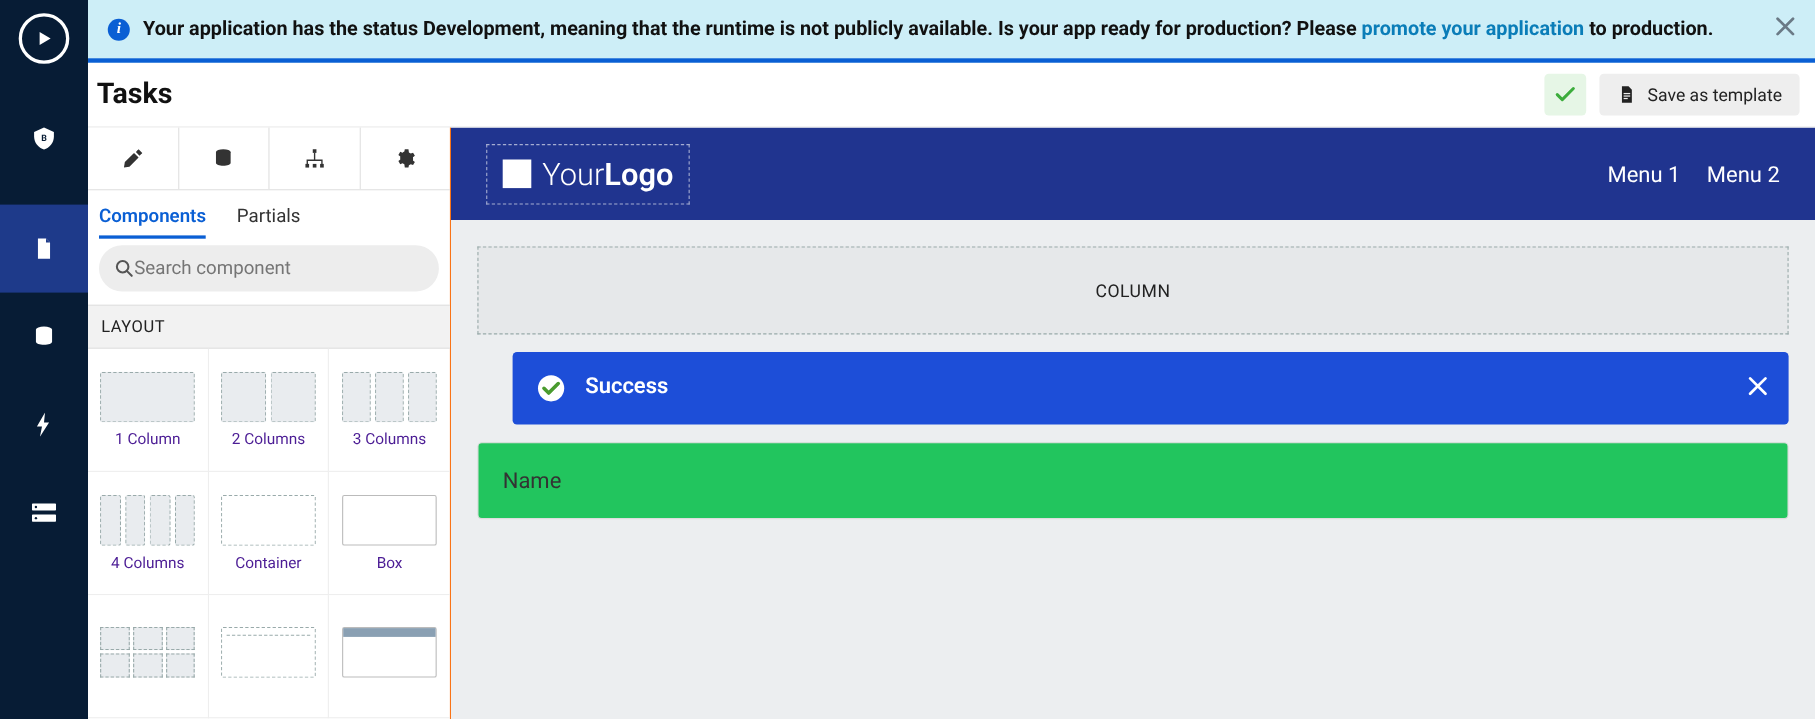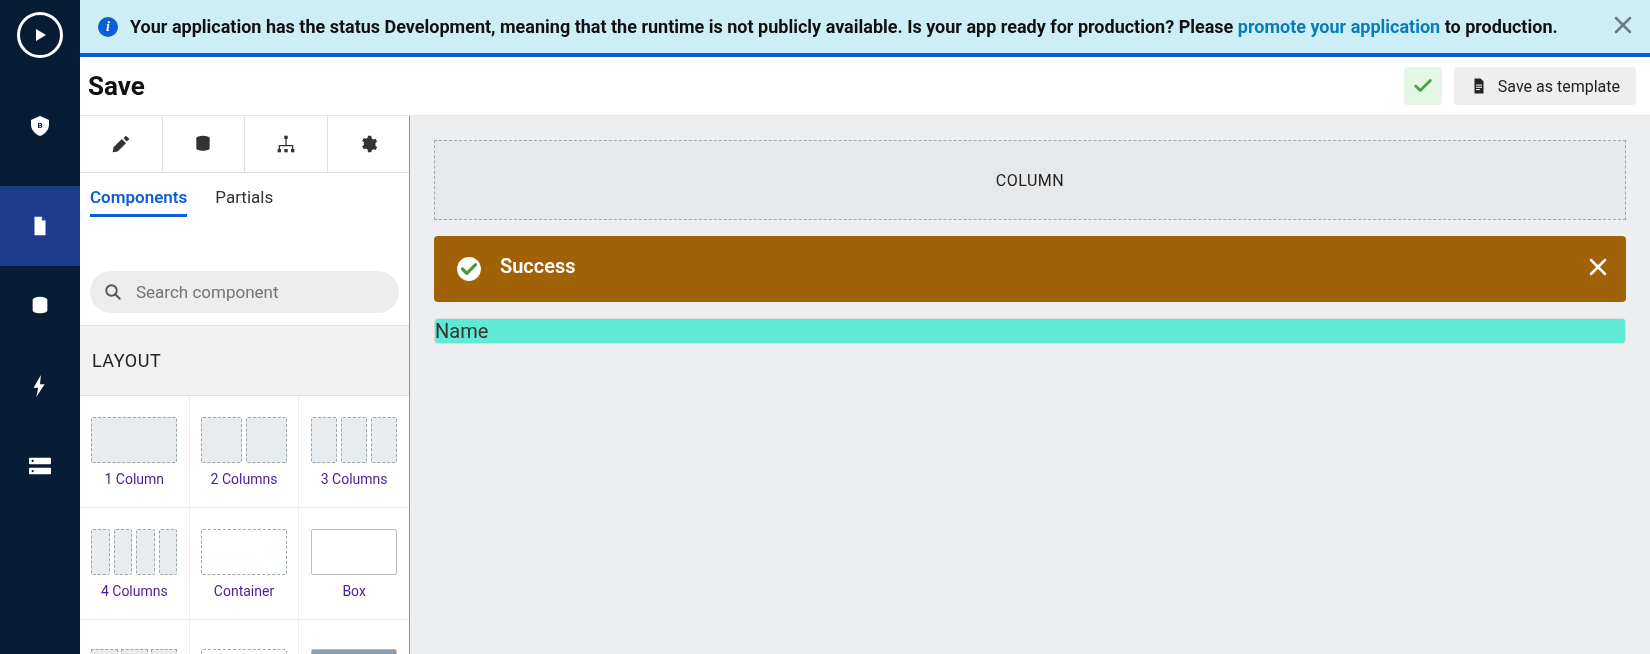--- a/index.html
+++ b/index.html
@@ -30,23 +30,23 @@
   .tool-tabs { display:flex; border-bottom:1px solid #e0e0e0; }
   .tool-tab { flex:1; height:56px; display:flex; align-items:center; justify-content:center; border-right:1px solid #e0e0e0; cursor:pointer; }
   .tool-tab:last-child { border-right:none; }
   .tool-tab.active { border-bottom:none; }
   .tool-tab svg { fill:#333; width:20px; height:20px; }
   .sub-tabs { display:flex; gap:28px; padding: 14px 10px 10px; font-size:17px; }
   .sub-tab { color:#333; cursor:pointer; }
   .sub-tab.active { color:#0a5fd4; font-weight:600; position:relative; }
   .sub-tab.active::after { content:""; position:absolute; left:0; right:0; bottom:-10px; height:3px; background:#0a5fd4; }
   .search-wrap { padding: 6px 10px 12px; }
-  .search { background:#ededed; border-radius:24px; height:42px; display:flex; align-items:center; padding:0 14px; gap:14px;margin-top:48px; }
+  .search { background:#ededed; border-radius:24px; height:42px; display:flex; align-items:center; padding:0 14px; gap:0; }
   .search input { border:none; outline:none; background:transparent; font-size:17px; flex:1; color:#333; }
-  .section-hd { background:#f2f2f2; border-top:1px solid #e0e0e0; border-bottom:1px solid #e0e0e0; padding:24px 12px; font-size:18px; letter-spacing:0.5px; color:#222; }
+  .section-hd { background:#f2f2f2; border-top:1px solid #e0e0e0; border-bottom:1px solid #e0e0e0; padding:10px 12px; font-size:15px; letter-spacing:0.5px; color:#222; }
   .grid { display:grid; grid-template-columns: repeat(3, 1fr); }
   .cell { border-right:1px solid #eee; border-bottom:1px solid #eee; height:112px; display:flex; flex-direction:column; align-items:center; justify-content:center; gap:8px; cursor:grab; font-size:14px; color:#4c1d95;}
   .cell:nth-child(3n){ border-right:none;}
   .prev { width:86px; height:46px; display:flex; gap:4px; }
   .prev .col { flex:1; border:1.5px dashed #9aa; background:#e9ecef; border-radius:2px; }
   .prev.one .col{flex:1;}
   .prev.container .col{border-style:dashed; background:#fff;}
   .prev.box .col{border-style:solid; border-color:#bbb; background:#fff;}
   .prev.cols .col{}
   .prev.grid6 { display:grid; grid-template-columns:repeat(3,1fr); grid-template-rows:repeat(2,1fr); gap:3px;}
@@ -59,29 +59,29 @@
   .canvas { flex:1; overflow:auto; background:#eceef0; }
   .canvas-inner { min-height:100%; }
   .app-header { background:#20348f; color:#fff; display:flex; align-items:center; justify-content:space-between; padding: 0 32px; height:84px; }
   .logo-box { border:1px dashed rgba(255,255,255,0.6); padding:10px 14px; display:flex; align-items:center; gap:10px; font-size:28px; font-weight:300; }
   .logo-sq { width:26px; height:26px; background:#fff; }
   .logo-box b { font-weight:600; }
   .menus { display:flex; gap:24px; font-size:20px; }
   .body-area { padding: 24px; display:flex; flex-direction:column; gap:16px; }
   .column-drop { border:1.5px dashed #9aa; background:#e6e8ea; color:#222; height:80px; display:flex; align-items:center; justify-content:center; font-size:16px; letter-spacing:0.5px; }
   .alert { border-radius:4px; padding:18px 22px; display:flex; align-items:flex-start; gap:18px; color:#fff; position:relative; }
-  .alert.success { background:#a16207; }
+  .alert.success { background:#1d4ed8;margin-left:32px; }
   .alert.error { background:#e62020; }
   .alert .icon-c { width:26px; height:26px; flex:none; margin-top:2px;}
   .alert .icon-c svg { width:26px; height:26px; }
   .alert .content { flex:1; }
   .alert h3 { font-size:20px; font-weight:600; margin-bottom:6px;}
   .alert p { font-size:17px;}
   .alert .close { position:absolute; right:18px; top:50%; transform:translateY(-50%); cursor:pointer; }
-  .field { background:#5eead4; border:1px solid #ddd; border-radius:4px; font-size:20px; color:#333;}
+  .field { background:#22c55e; border:1px solid #ddd; border-radius:4px; padding:22px; font-size:20px; color:#333;}
 </style>
 </head>
 <body>
 
 <div class="nav-rail">
   <div class="nav-play">
     <svg width="16" height="16" viewBox="0 0 16 16">
         <path d="M4 2l10 6-10 6z"></path>
       </svg>
   </div>
@@ -129,21 +129,21 @@
     </span>
     <span class="spacer"></span>
     <span class="banner-close">
       <svg width="18" height="18" viewBox="0 0 18 18">
           <path d="M2 2l14 14M16 2L2 16" stroke="#6b7a86" stroke-width="2.5" fill="none" stroke-linecap="round"></path>
         </svg>
     </span>
   </div>
 
   <div class="topbar">
-    <h1>Save</h1>
+    <h1>Tasks</h1>
     <span style="flex:1"></span>
     <div class="status-check">
       <svg width="22" height="22" viewBox="0 0 24 24">
           <path d="M4 12l5 5L20 6" stroke="#3cad3c" stroke-width="3" fill="none" stroke-linecap="round" stroke-linejoin="round"></path>
         </svg>
     </div>
     <div class="save-btn">
       <svg width="18" height="18" viewBox="0 0 24 24" fill="#222">
           <path d="M6 2h8l4 4v16H6z"></path>
           <rect x="8" y="10" width="8" height="1.5" fill="#eee"></rect>
@@ -259,20 +259,30 @@
         </div>
         <div class="cell">
           <div class="prev browser"></div>
           <span></span>
         </div>
       </div>
     </div>
 
     <div class="canvas">
       <div class="canvas-inner">
+        <div class="app-header">
+          <div class="logo-box">
+            <div class="logo-sq"></div>
+            <span><span>Your</span><b>Logo</b></span>
+          </div>
+          <div class="menus">
+            <span>Menu 1</span>
+            <span>Menu 2</span>
+          </div>
+        </div>
 
         <div class="body-area">
           <div class="column-drop">COLUMN</div>
 
           <div class="alert success">
             <div class="icon-c">
               <svg viewBox="0 0 24 24">
                   <circle cx="12" cy="12" r="11" fill="#fff"></circle>
                   <path d="M6 12l4 4 8-8" stroke="#4a9b2f" stroke-width="3" fill="none" stroke-linecap="round" stroke-linejoin="round"></path>
                 </svg>

